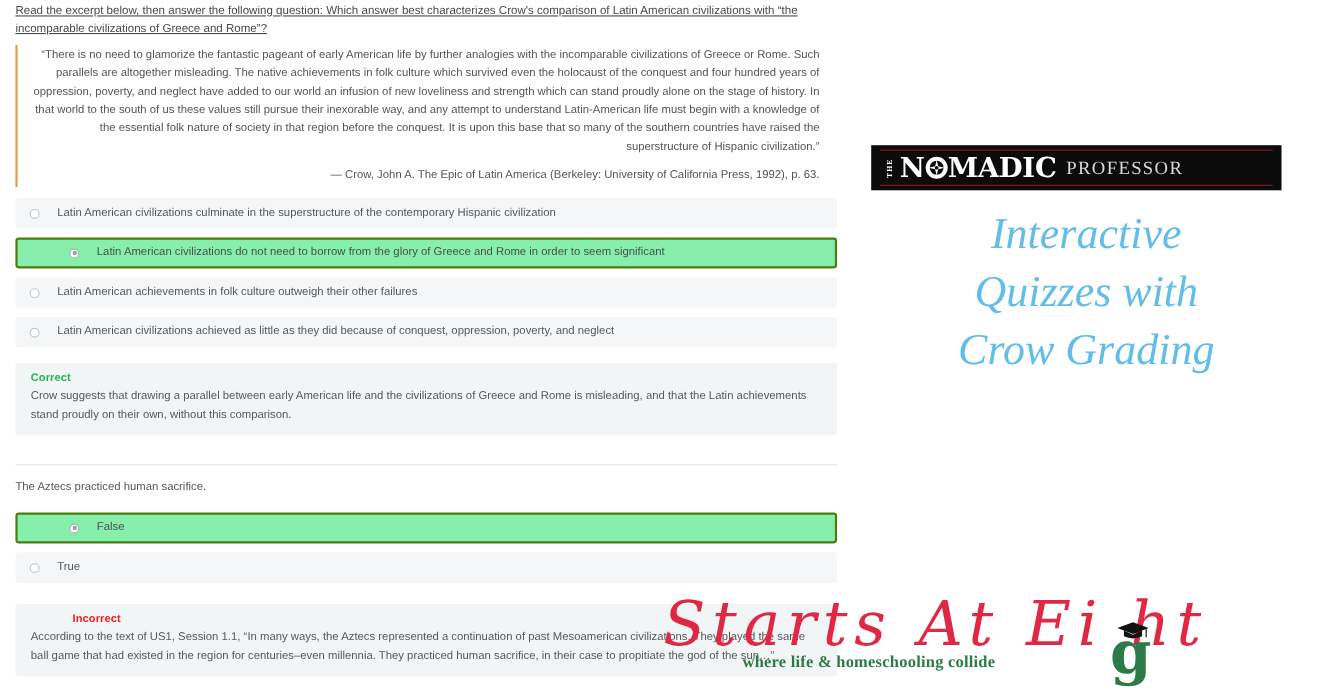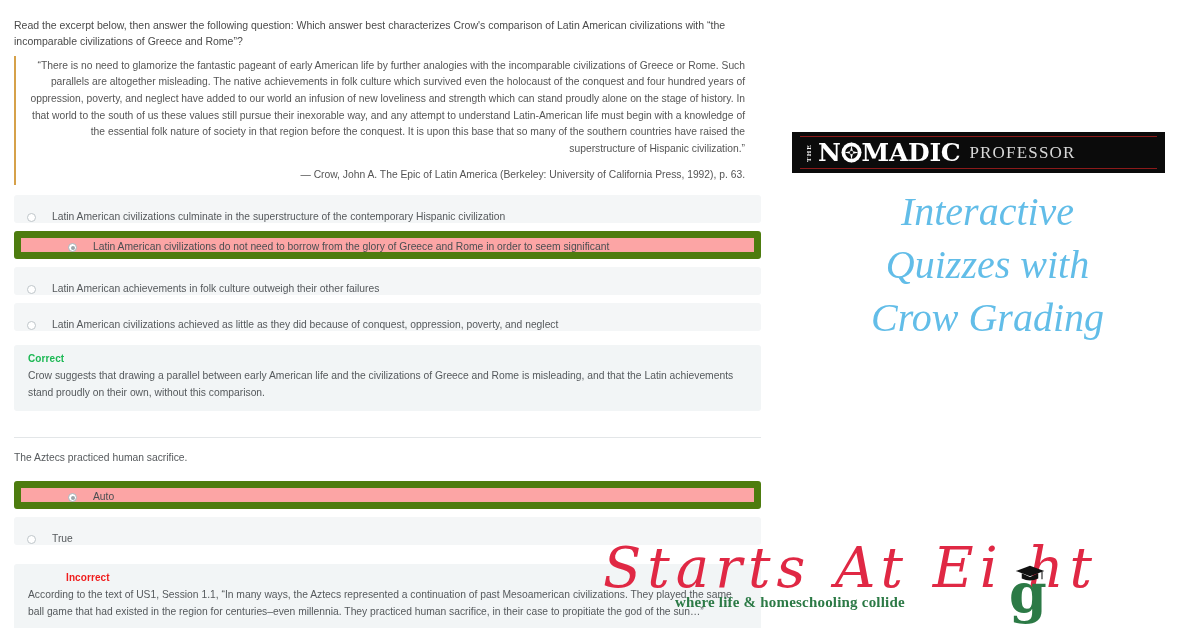--- a/index.html
+++ b/index.html
@@ -24,53 +24,54 @@
     width: 775px;
     height: 628px;
     padding: 0;
     box-sizing: border-box;
   }
 
   .prompt {
     font-size: 10.5px;
     line-height: 1.55;
     color: #4a4a4a;
-    padding: 17px 22px 4px 14px;
+    padding: 2px 22px 4px 14px;
+    text-decoration: underline;
   }
 
   .excerpt {
     margin: 2px 0 0 14px;
     padding: 2px 30px 2px 14px;
     border-left: 2px solid #d6a14a;
     font-size: 10.3px;
     line-height: 1.62;
     color: #555555;
   }
   .excerpt p { margin: 0 0 9px 0; text-align: right; }
   .excerpt p.citation { margin: 0; }
 
   
   .options {
     margin: 10px 14px 0 14px;
   }
   .option {
     display: flex;
-    align-items: flex-end;
+    align-items: center;
     height: 28px;
     margin-bottom: 8px;
     background: #f4f6f7;
     border: 1px solid transparent;
     border-radius: 3px;
     box-sizing: border-box;
     padding: 0 12px;
     cursor: pointer;
   }
   .option.selected {
-    background: #fca5a5;
-    border: 7px solid #4d7c0f;
+    background: #86efac;
+    border: 2px solid #4d7c0f;
     padding-left: 47px;
   }
   .radio {
     width: 9px;
     height: 9px;
     border-radius: 50%;
     border: 1px solid #bfc6ca;
     background: #ffffff;
     flex: 0 0 auto;
     margin-right: 16px;
@@ -306,21 +307,21 @@
     <div class="feedback-body">Crow suggests that drawing a parallel between early American life and the civilizations of Greece and Rome is misleading, and that the Latin achievements stand proudly on their own, without this comparison.</div>
   </div>
 
   <hr class="divider">
 
   <div class="question-text">The Aztecs practiced human sacrifice.</div>
 
   <div class="options" style="margin-top:18px;">
     <div class="option selected">
       <span class="radio"></span>
-      <span class="option-label">Auto</span>
+      <span class="option-label">False</span>
     </div>
     <div class="option">
       <span class="radio"></span>
       <span class="option-label">True</span>
     </div>
   </div>
 
   <div class="feedback" style="margin-top:19px;">
     <div class="feedback-title incorrect">Incorrect</div>
     <div class="feedback-body">According to the text of US1, Session 1.1, “In many ways, the Aztecs represented a continuation of past Mesoamerican civilizations. They played the same ball game that had existed in the region for centuries–even millennia. They practiced human sacrifice, in their case to propitiate the god of the sun…”</div>

